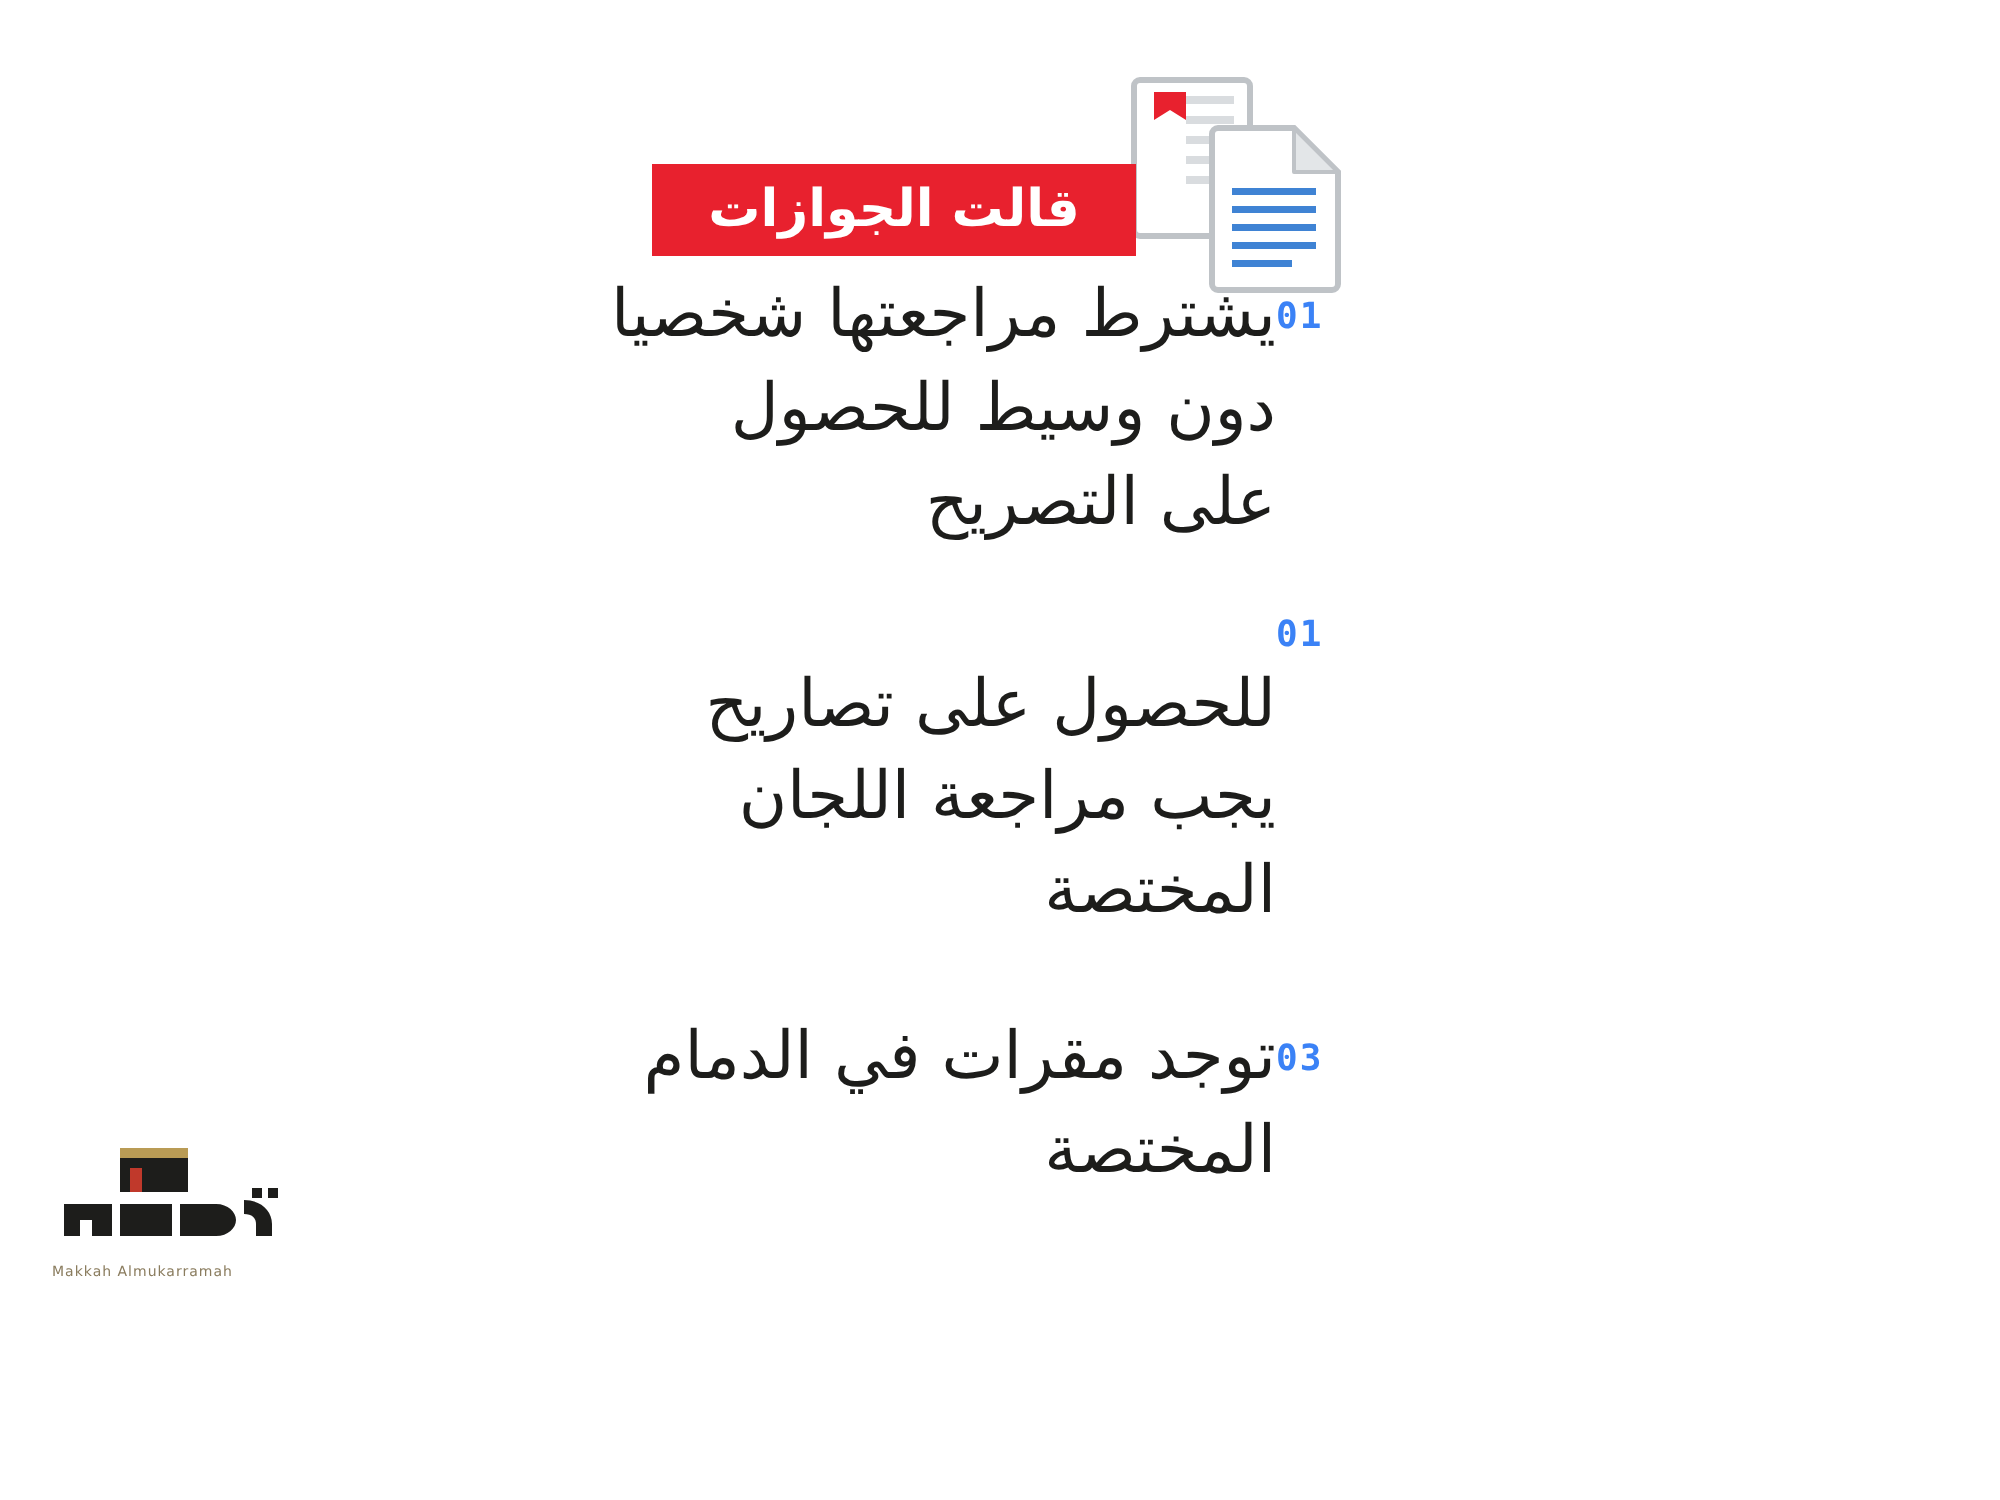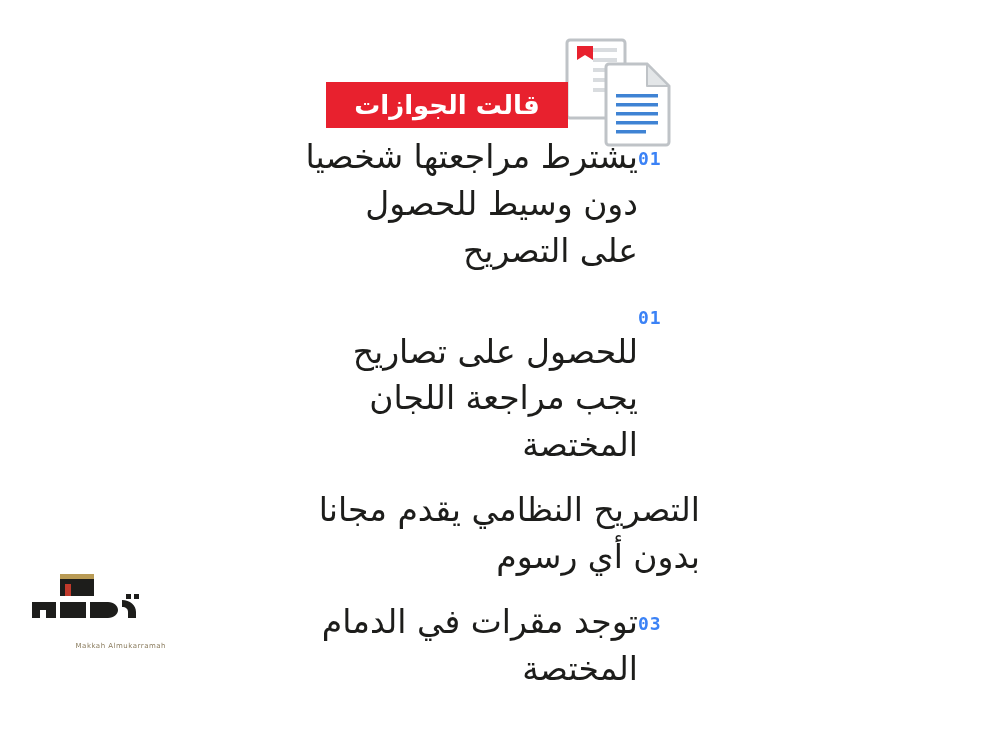--- a/index.html
+++ b/index.html
@@ -111,25 +111,25 @@
     top: 572px;
     width: 140px;
     height: 72px;
   }
   .logo-mark {
     position: relative;
     width: 140px;
     height: 52px;
   }
   .logo-sub {
-    margin-top: 18px;
+    margin-top: 8px;
     font-size: 7px;
     color: #8a7c5e;
     letter-spacing: 0.5px;
-    text-align: right;
+    text-align: left;
     direction: ltr;
     white-space: nowrap;
   }
 </style>
 </head>
 <body>
 
 <div class="infographic">
 
   <div class="header">
@@ -170,21 +170,20 @@
       <div class="item-num">01</div>
       <div class="item-text">يشترط مراجعتها شخصيا دون وسيط للحصول على التصريح</div>
     </div>
 
     <div class="item item-2">
       <div class="item-num">01</div>
       <div class="item-text">للحصول على تصاريح يجب مراجعة اللجان المختصة</div>
     </div>
 
     <div class="item item-3">
-      <div class="item-text">التصريح النظامي يقدم مجانا بدون أي رسوم</div>
     </div>
 
     <div class="item item-4">
       <div class="item-num">03</div>
       <div class="item-text">توجد مقرات في الدمام المختصة</div>
     </div>
 
   </div>
 
   <div class="logo">

